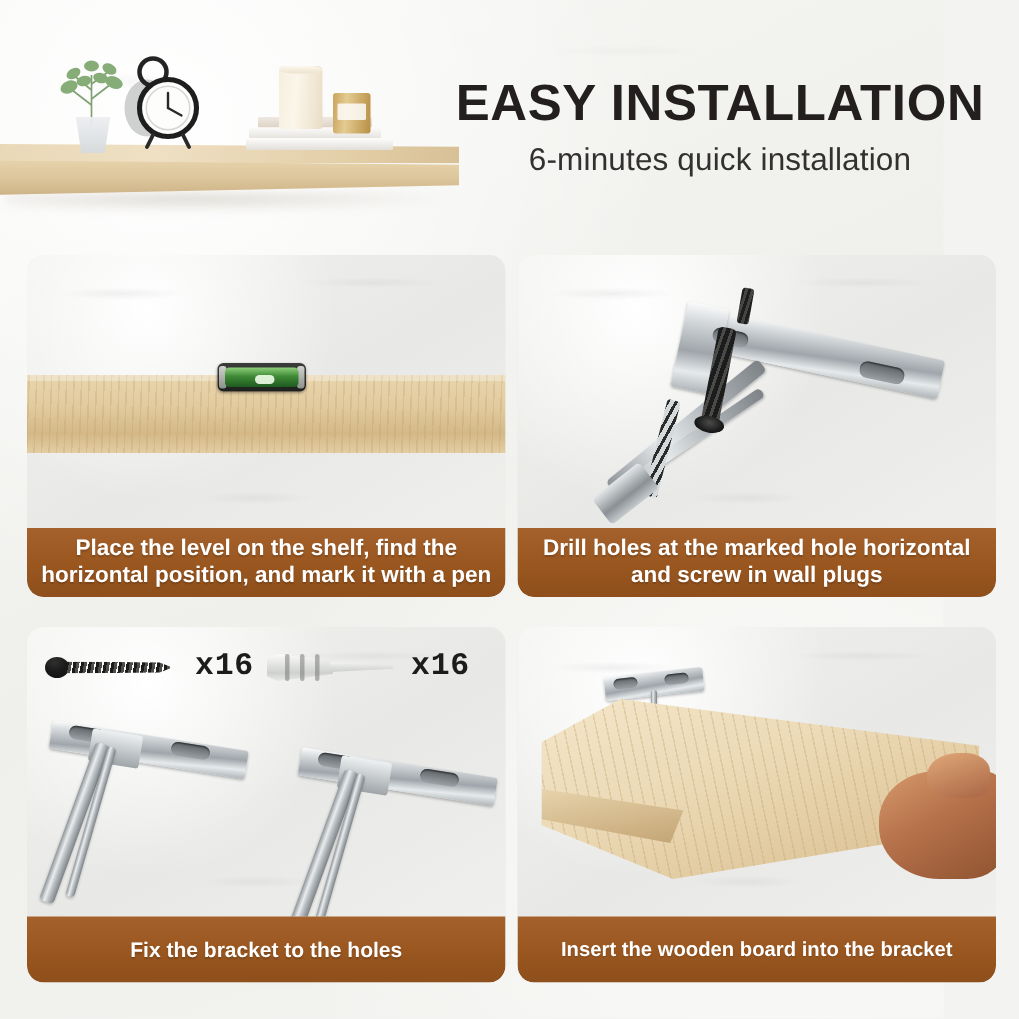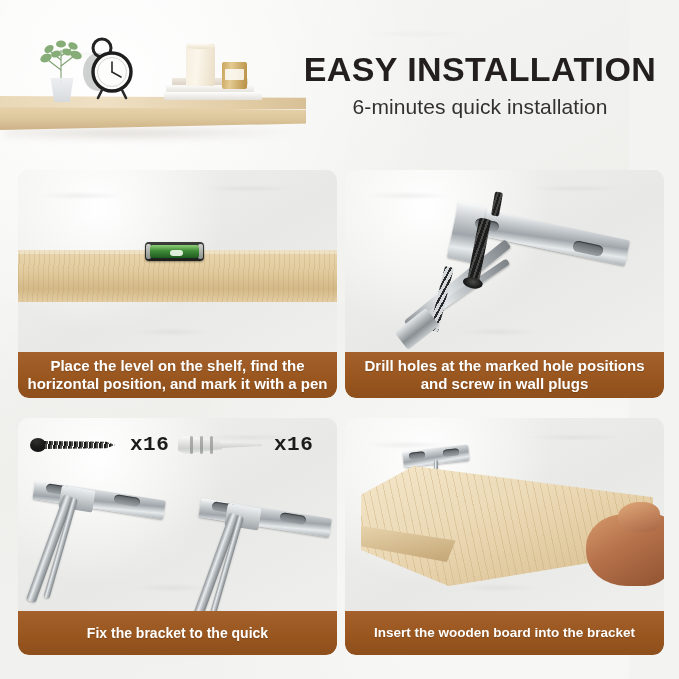--- a/index.html
+++ b/index.html
@@ -392,21 +392,21 @@
         <div class="plate p2-plate2"></div>
         <div class="slot p2-slot1"></div>
         <div class="slot p2-slot2"></div>
         <div class="rod p2-rod"></div>
         <div class="rod p2-rod2"></div>
         <div class="p2-bit"></div>
         <div class="p2-chuck"></div>
         <div class="screwA"></div>
         <div class="screwB"></div>
       </div>
-      <div class="caption">Drill holes at the marked hole positions and screw in wall plugs</div>
+      <div class="caption">Drill holes at the marked hole horizontal and screw in wall plugs</div>
     </div>
 
     <div class="panel p3">
       <div class="photo">
 
         <div class="screw-ic">
           <div class="screw-head"></div>
           <div class="screw-shaft"></div>
         </div>
         <div class="qty qty1">x16</div>
@@ -432,21 +432,21 @@
         <div class="brk brkB">
           <div class="plate bar"></div>
           <div class="slot sl1"></div>
           <div class="slot sl2"></div>
           <div class="hub"></div>
           <div class="rod stem"></div>
           <div class="rod stem2"></div>
         </div>
 
       </div>
-      <div class="caption">Fix the bracket to the quick</div>
+      <div class="caption">Fix the bracket to the holes</div>
     </div>
 
     <div class="panel p4">
       <div class="photo">
         <div class="p4-wall-brk">
           <div class="plate p4-plate"></div>
           <div class="slot p4-sl1"></div>
           <div class="slot p4-sl2"></div>
           <div class="rod p4-stem"></div>
         </div>

